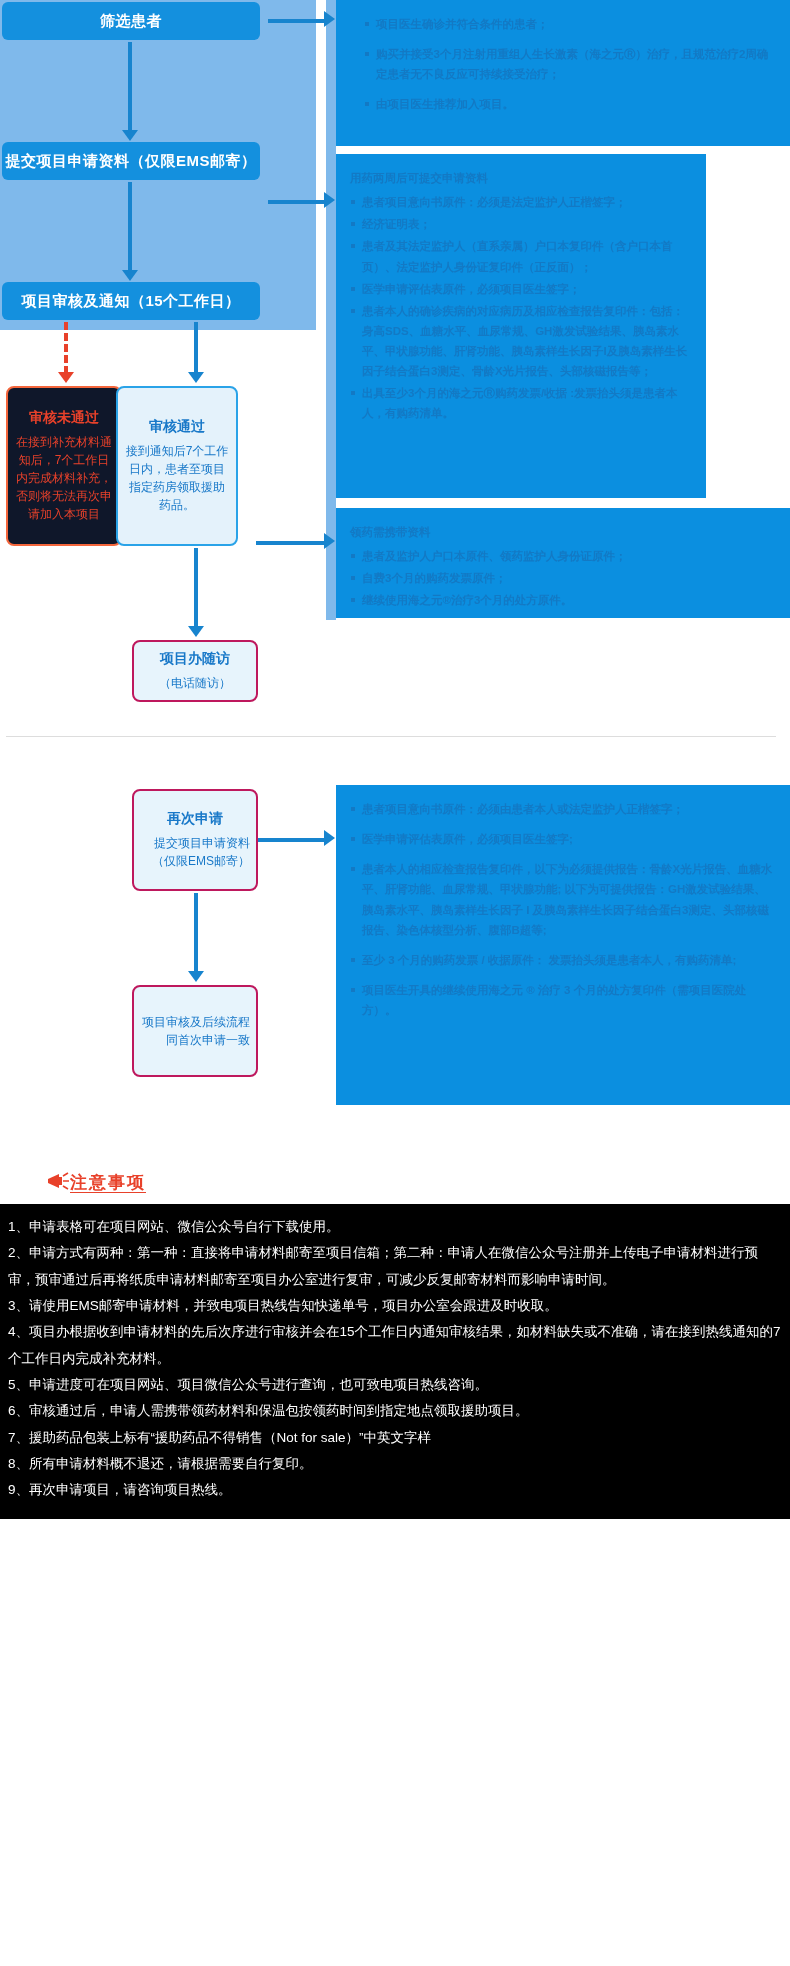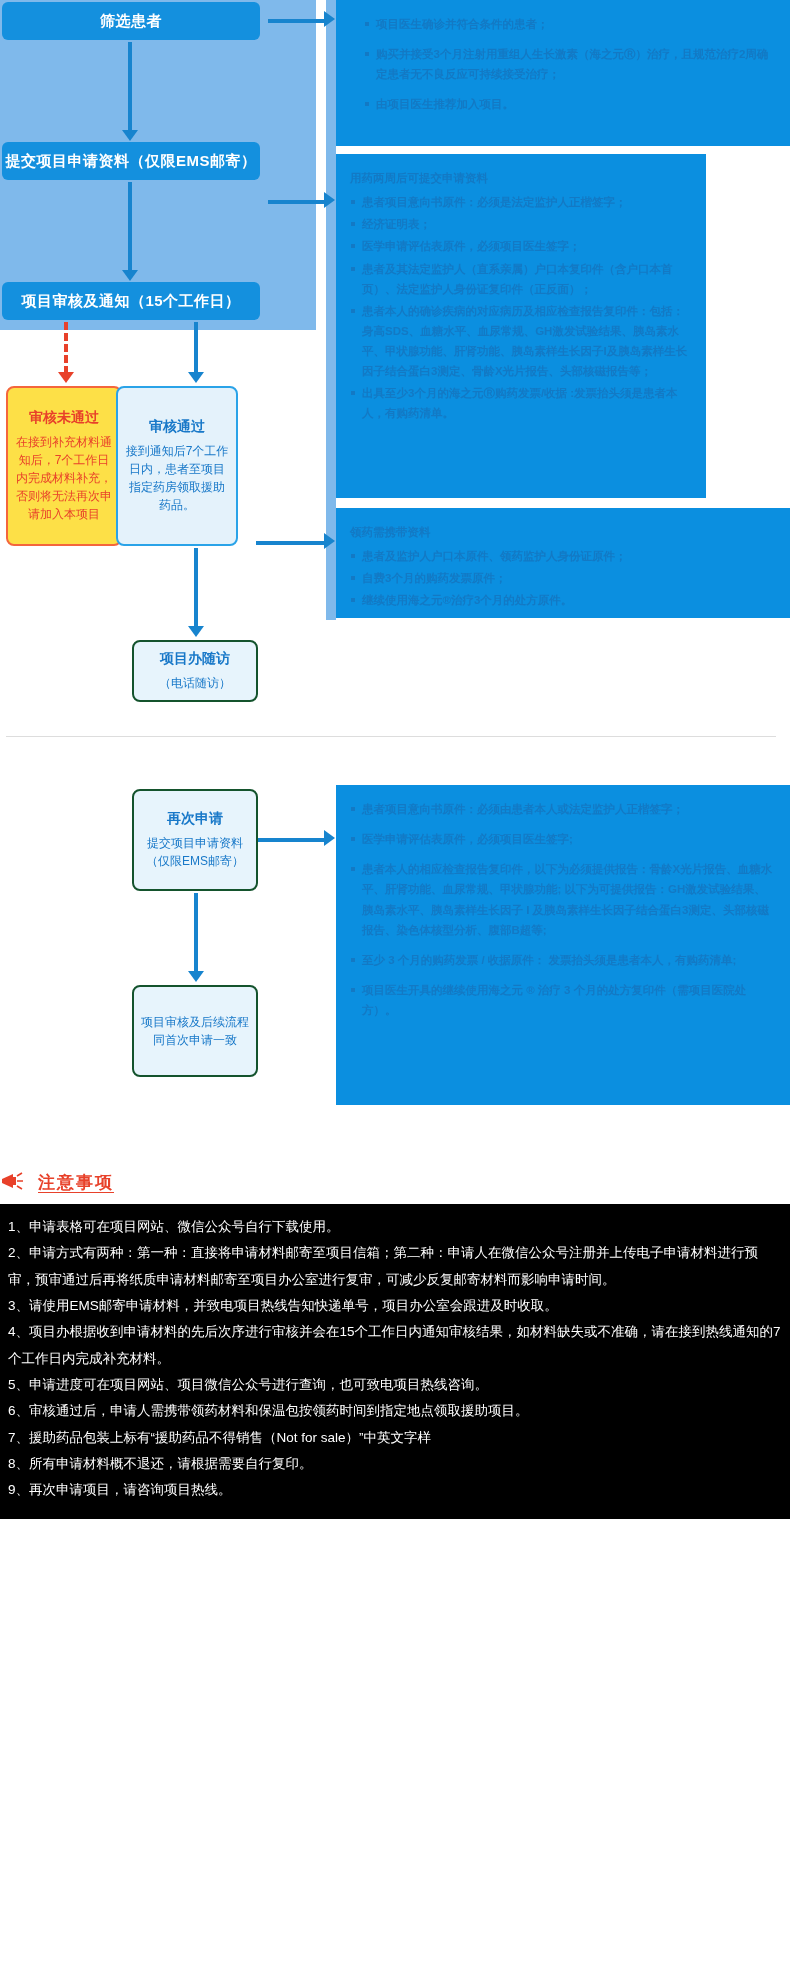--- a/index.html
+++ b/index.html
@@ -24,23 +24,23 @@
   }
 
   
   .obox {
     position:absolute; border-radius:8px; display:flex; flex-direction:column;
     align-items:center; justify-content:center; text-align:center;
     padding:8px 6px;
   }
   .obox .ttl { font-weight:bold; font-size:14px; margin-bottom:6px; }
   .obox .body { font-size:12px; line-height:1.5; }
-  .obox.red  { border:2px solid #F4663C; background:#fde047; color:#E8412A; }
+  .obox.red  { border:2px solid #F4663C; background:#0f172a; color:#E8412A; }
   .obox.blue { border:2px solid #2AA3E8; background:#E4F2FB; color:#1878C8; }
-  .obox.plain{ border:2px solid #14532d; background:#E7F4FC; color:#1878C8; }
+  .obox.plain{ border:2px solid #be185d; background:#E7F4FC; color:#1878C8;text-align:right; }
   .obox.plain .ttl { font-size:14px; }
 
   
   .vline { position:absolute; width:4px; background:#1784CE; }
   .hline { position:absolute; height:4px; background:#1784CE; }
   .arrow-d { position:absolute; width:0;height:0;
      border-left:8px solid transparent; border-right:8px solid transparent;
      border-top:11px solid #1784CE; }
   .arrow-r { position:absolute; width:0;height:0;
      border-top:8px solid transparent; border-bottom:8px solid transparent;
@@ -62,22 +62,22 @@
   .panel li::before {
     content:""; position:absolute; left:1px; top:8px;
     width:4px; height:4px; background:#1379C4;
   }
   .panel.spaced li { margin-bottom:10px; }
 
   .hr-sep { position:absolute; height:1px; background:#DDDDDD; }
 
   
   #notes { position:absolute; left:0; top:1160px; width:790px; }
-  .notes-title-row { position:relative; height:44px; padding-left:0;
-      display:flex; align-items:center; gap:14px; }
+  .notes-title-row { position:relative; height:44px; padding-left:22px;
+      display:flex; align-items:center; gap:0;margin-left:24px; }
   .notes-title { color:#E8412A; font-weight:bold; font-size:17px;
       letter-spacing:2px; text-decoration:underline; text-underline-offset:4px; }
   .notes-body { background:#000000; color:#ffffff; padding:10px 8px 16px 8px;
       font-size:13.5px; line-height:1.95; }
   .notes-body p { margin:0; }
 </style>
 </head>
 <body>
 
 <div id="flow">
@@ -158,22 +158,22 @@
   </div>
 
   <div class="hline" style="left:268px;top:200px;width:58px;"></div>
   <div class="arrow-r" style="left:324px;top:192px;"></div>
 
   <div class="panel" style="left:336px;top:154px;width:370px;height:344px;">
     <span class="phead">用药两周后可提交申请资料</span>
     <ul>
       <li>患者项目意向书原件：必须是法定监护人正楷签字；</li>
       <li>经济证明表；</li>
+      <li>患者及其法定监护人（直系亲属）户口本复印件（含户口本首页）、法定监护人身份证复印件（正反面）；</li>
       <li>医学申请评估表原件，必须项目医生签字；</li>
-      <li>患者及其法定监护人（直系亲属）户口本复印件（含户口本首页）、法定监护人身份证复印件（正反面）；</li>
       <li>患者本人的确诊疾病的对应病历及相应检查报告复印件：包括：身高SDS、血糖水平、血尿常规、GH激发试验结果、胰岛素水平、甲状腺功能、肝肾功能、胰岛素样生长因子I及胰岛素样生长因子结合蛋白3测定、骨龄X光片报告、头部核磁报告等；</li>
       <li>出具至少3个月的海之元Ⓡ购药发票/收据 :发票抬头须是患者本人，有购药清单。</li>
     </ul>
   </div>
 
   <div class="panel" style="left:336px;top:508px;width:454px;height:110px;">
     <span class="phead">领药需携带资料</span>
     <ul>
       <li>患者及监护人户口本原件、领药监护人身份证原件；</li>
       <li>自费3个月的购药发票原件；</li>

